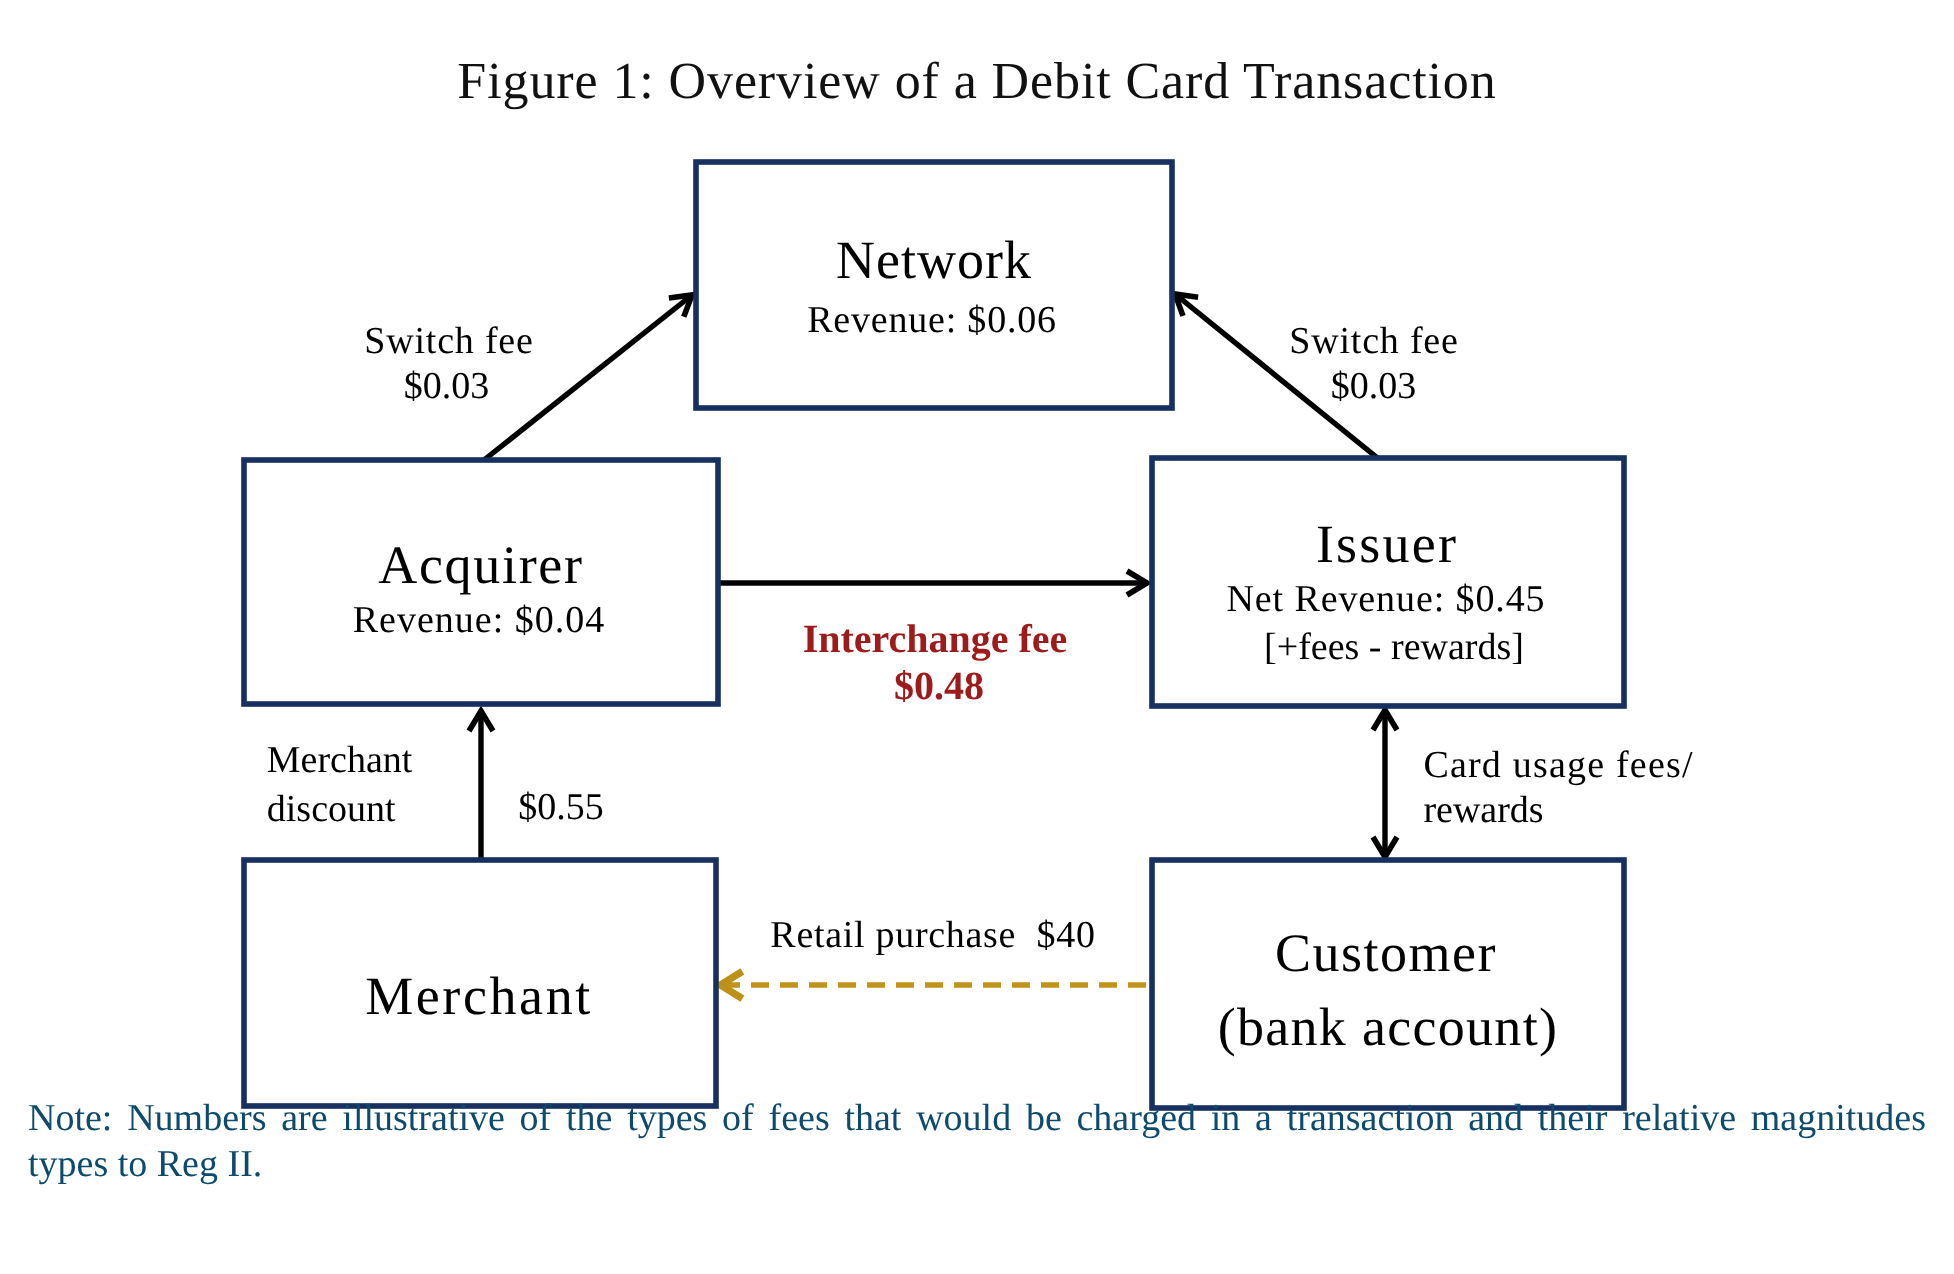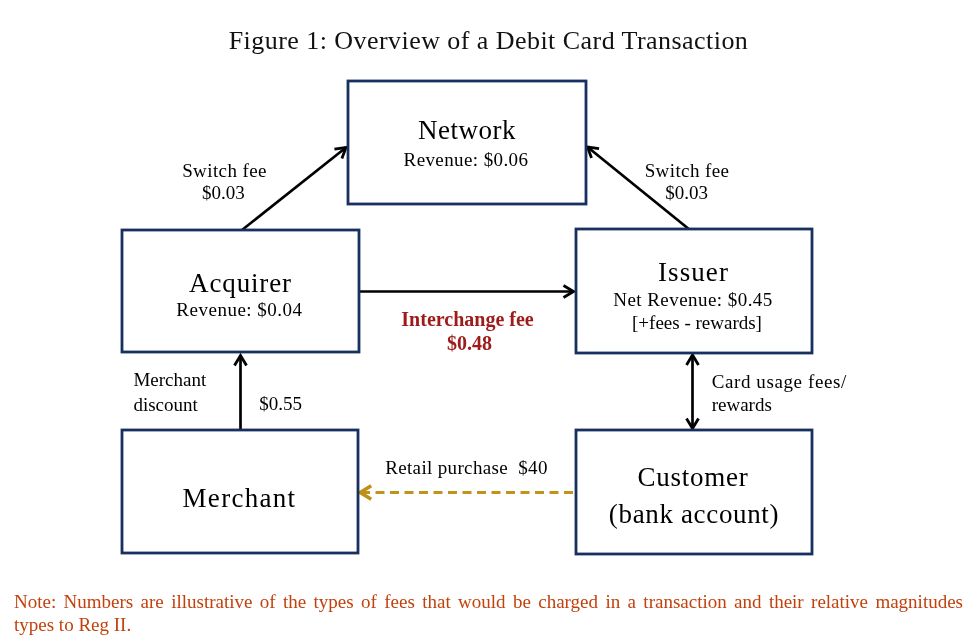--- a/index.html
+++ b/index.html
@@ -1,22 +1,22 @@
 <!DOCTYPE html>
 <html><head>
 <meta charset="utf-8">
 <style>
   html,body{margin:0;padding:0;background:#ffffff;}
   #page{position:relative;width:977px;height:637px;background:#ffffff;
         font-family:"Liberation Serif",serif;overflow:hidden;}
   svg{position:absolute;left:0;top:0;}
   .title{position:absolute;left:0;top:28.4px;width:977px;text-align:center;
          font-size:26px;line-height:26px;letter-spacing:0.45px;color:#111;}
-  .note{position:absolute;left:14px;top:590px;width:949px;font-size:19px;
-        color:#c2410c;line-height:23px;}
+  .note{position:absolute;left:14px;top:548px;width:949px;font-size:19px;
+        color:#0c4a6e;line-height:23px;}
   .note .l1{text-align:justify;text-align-last:justify;}
 </style>
 </head>
 <body>
 <div id="page">
 <div class="title">Figure 1: Overview of a Debit Card Transaction</div>
 <svg width="977" height="637" viewBox="0 0 977 637">
   <defs>
     <marker id="ab" markerUnits="userSpaceOnUse" markerWidth="20" markerHeight="20" viewBox="0 0 20 20" refX="15" refY="10" orient="auto-start-reverse">
       <path d="M5,4 L15,10 L5,16" fill="none" stroke="#000000" stroke-width="2.8"></path>

